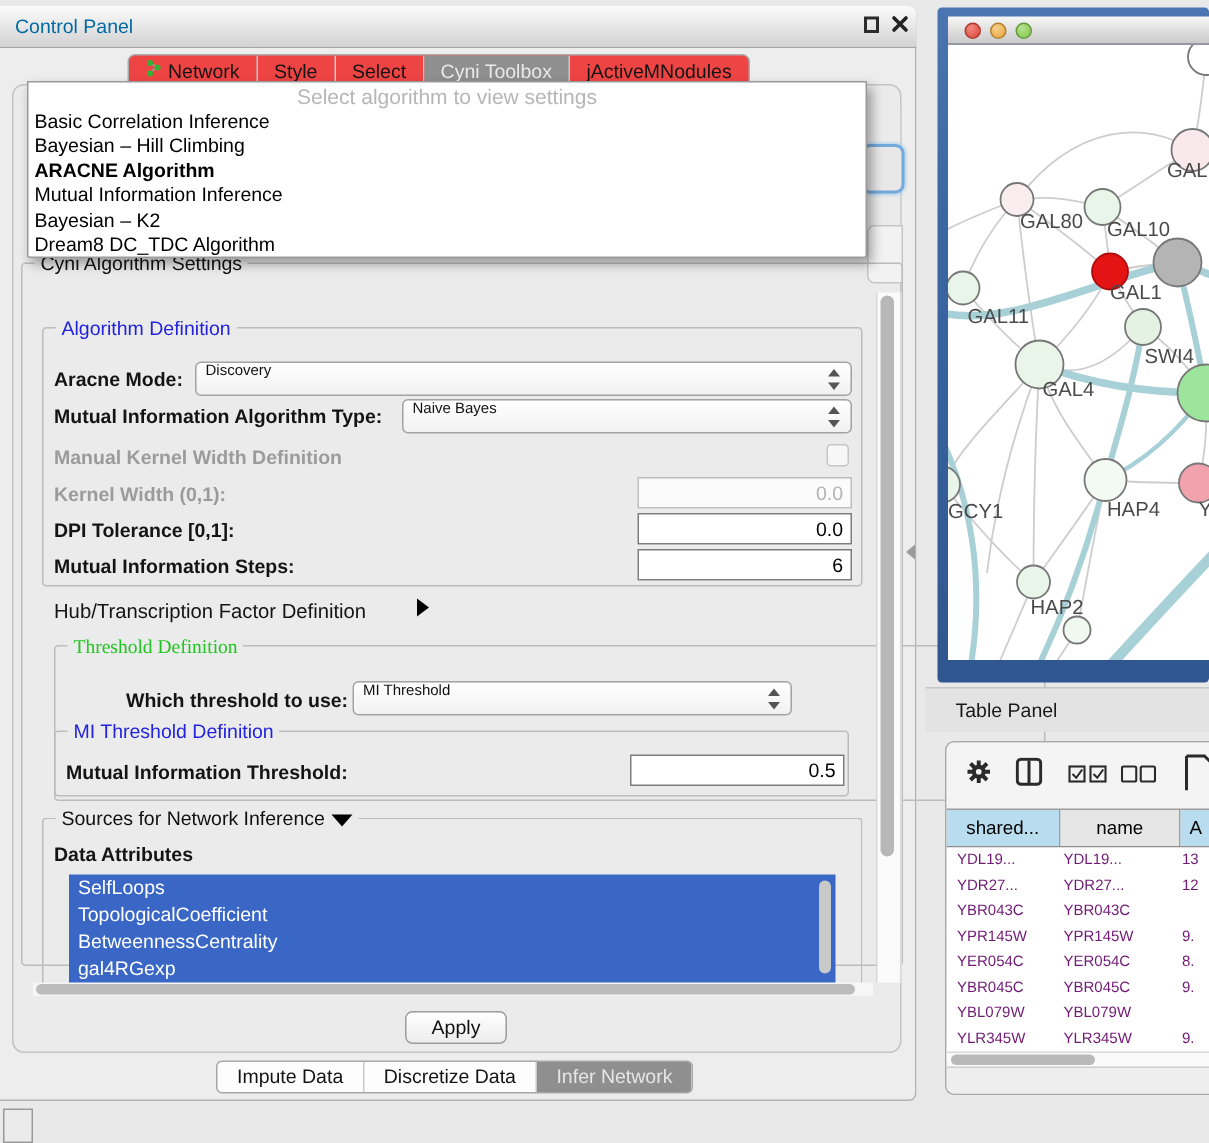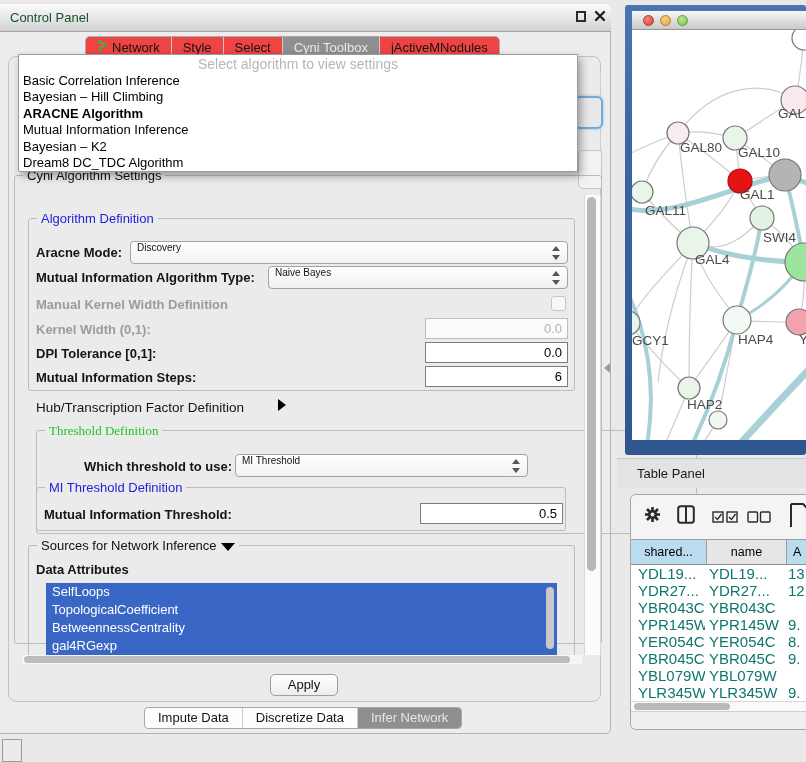--- a/index.html
+++ b/index.html
@@ -2,21 +2,21 @@
 <html><head>
 <meta charset="utf-8">
 <style>
   html,body{margin:0;padding:0;}
   body{width:806px;height:762px;background:#e9e9e9;font-family:"Liberation Sans",sans-serif;overflow:hidden;}
   #app{position:relative;width:806px;height:762px;}
   .abs{position:absolute;}
   
   .cp-window{left:0;top:4px;width:611px;height:730px;background:#ededed;border:1px solid #b3b3b3;border-left:none;border-radius:0 5px 5px 0;box-sizing:border-box;}
   .cp-titlebar{left:0;top:4px;width:611px;height:28px;background:linear-gradient(#fcfcfc,#d2d2d2);border-bottom:1px solid #a5a5a5;border-radius:0 5px 0 0;box-sizing:border-box;}
-  .cp-title{left:10px;top:10px;font-size:13px;color:#14532d;}
+  .cp-title{left:10px;top:10px;font-size:13px;color:#0369a1;}
   .float-ic{left:576px;top:11px;width:10px;height:11px;border:2px solid #2c2c2c;box-sizing:border-box;}
   .close-ic{left:594px;top:9px;width:12px;height:14px;}
   
   .tabbar{left:85px;top:36px;height:23px;display:flex;background:#ef4444;border:1px solid #ababab;border-radius:5px;overflow:hidden;box-sizing:border-box;}
   .tab{font-size:13px;line-height:21px;padding:0 11px;color:#141414;border-right:1px solid #c9c9c9;display:flex;align-items:center;gap:4px;white-space:nowrap;}
   .tab:last-child{border-right:none;}
   .tab.sel{background:#8f8f8f;color:#e9e9e9;}
   
   .content-panel{left:8px;top:56px;width:593px;height:646px;background:#ebebeb;border:1px solid #c3c3c3;border-radius:8px;box-sizing:border-box;}
   
@@ -74,21 +74,21 @@
   
   .tp-titlebar{left:617px;top:458px;width:189px;height:30px;background:#e3e3e3;border-top:1px solid #c8c8c8;box-sizing:border-box;}
   .tp-title{left:637px;top:466px;font-size:13px;color:#1a1a1a;}
   .tp-window{left:630px;top:494px;width:176px;height:236px;background:#f4f4f4;border:1px solid #a8a8a8;border-right:none;border-radius:6px 0 0 6px;box-sizing:border-box;overflow:hidden;}
   .tp-toolbar{position:absolute;left:0;top:0;width:176px;height:44px;background:#f4f4f4;}
   .tp-header{position:absolute;left:0;top:44px;width:176px;height:26px;display:flex;border-top:1px solid #9e9e9e;border-bottom:1px solid #8f8f8f;box-sizing:border-box;}
   .tp-hcell{font-size:12.5px;color:#000;text-align:center;line-height:24px;border-right:1px solid #9e9e9e;box-sizing:border-box;background:#e6e6e6;overflow:hidden;white-space:nowrap;}
   .tp-hcell.selcol{background:#b9dcee;}
   .tp-body{position:absolute;left:0;top:70px;width:176px;height:142px;background:#fff;overflow:hidden;}
   .tp-row{display:flex;height:17px;}
-  .tp-cell{font-size:15px;color:#0f766e;line-height:17px;white-space:nowrap;overflow:hidden;box-sizing:border-box;}
+  .tp-cell{font-size:10px;color:#701a75;line-height:17px;white-space:nowrap;overflow:hidden;box-sizing:border-box;}
   .tp-c1{width:74px;padding-left:7px;}
   .tp-c2{width:80px;padding-left:4px;}
   .tp-c3{width:22px;padding-left:3px;}
   .tp-hscroll{position:absolute;left:0px;top:206px;width:176px;height:10px;background:#fafafa;border-top:1px solid #d8d8d8;}
   .tp-hthumb{position:absolute;left:3px;top:1px;width:96px;height:7px;background:#b9b9b9;border-radius:4px;}
   .tp-bottom{position:absolute;left:0;top:216px;width:176px;height:20px;background:#eeeeee;border-top:1px solid #cfcfcf;}
   svg text{font-family:"Liberation Sans",sans-serif;}
 </style>
 </head>
 <body>

